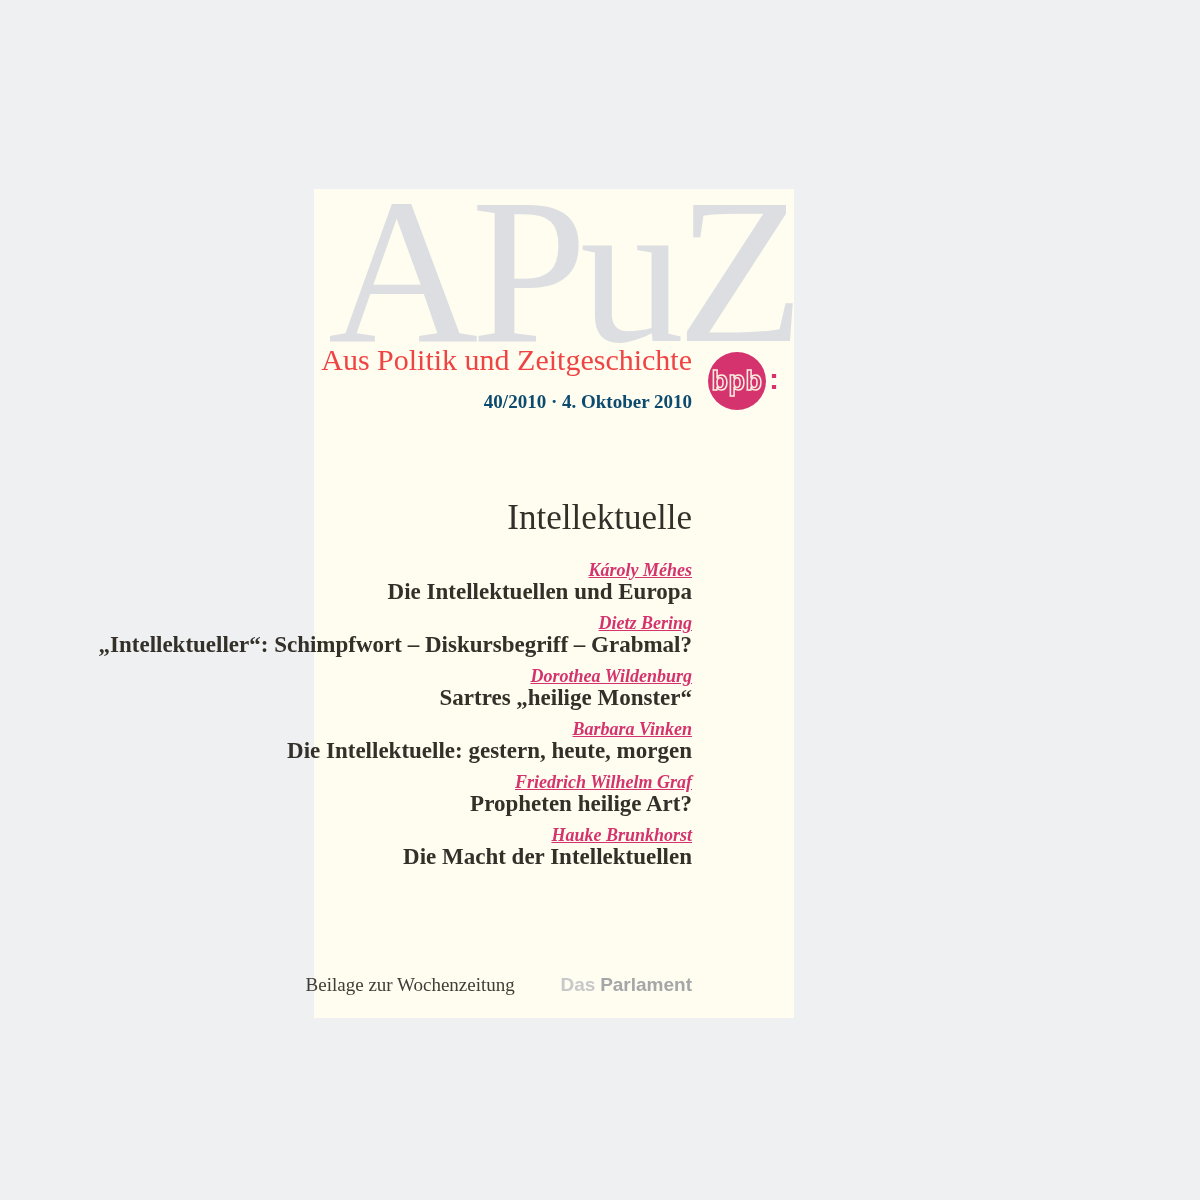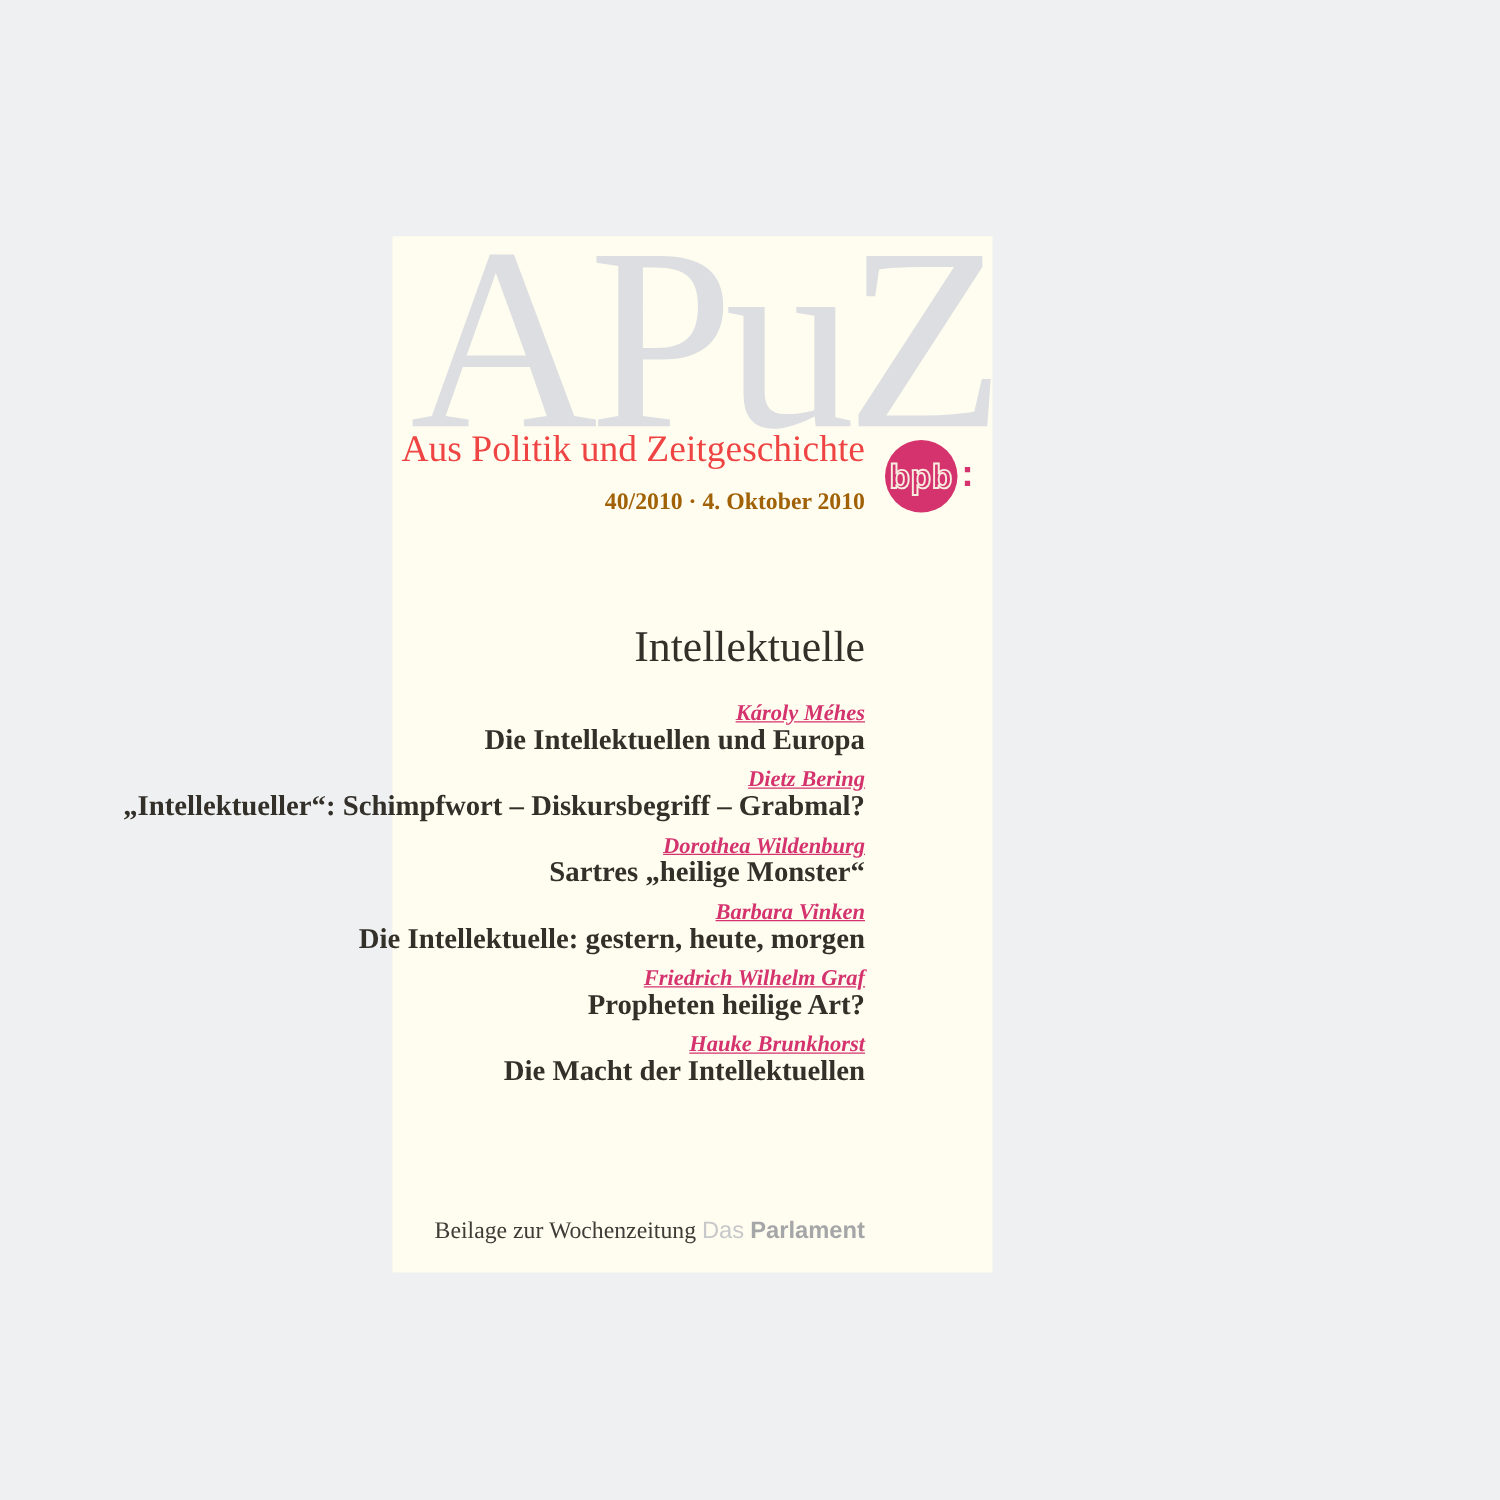--- a/index.html
+++ b/index.html
@@ -46,21 +46,21 @@
     white-space: nowrap;
     text-align: right;
   }
   .issue-line {
     position: absolute;
     top: 201px;
     right: 102px;
     font-size: 19px;
     font-weight: 600;
     line-height: 1.3;
-    color: #a16207;
+    color: #0c4a6e;
     white-space: nowrap;
   }
   .bpb-logo {
     position: absolute;
     top: 163px;
     right: 10px;
   }
   .cover-title {
     position: absolute;
     top: 308px;
@@ -100,22 +100,23 @@
     position: absolute;
     top: 784px;
     right: 102px;
     font-size: 19px;
     line-height: 1.3;
     color: #3e3c37;
     white-space: nowrap;
   }
   .footer-das {
     font-family: "Liberation Sans", sans-serif;
-    font-weight: 400;
+    font-weight: 700;
     color: #c7c8ca;
+    margin-left: 41px;
   }
   .footer-parlament {
     font-family: "Liberation Sans", sans-serif;
     font-weight: 700;
     color: #a5a6a8;
   }
 </style>
 </head>
 <body>
 

